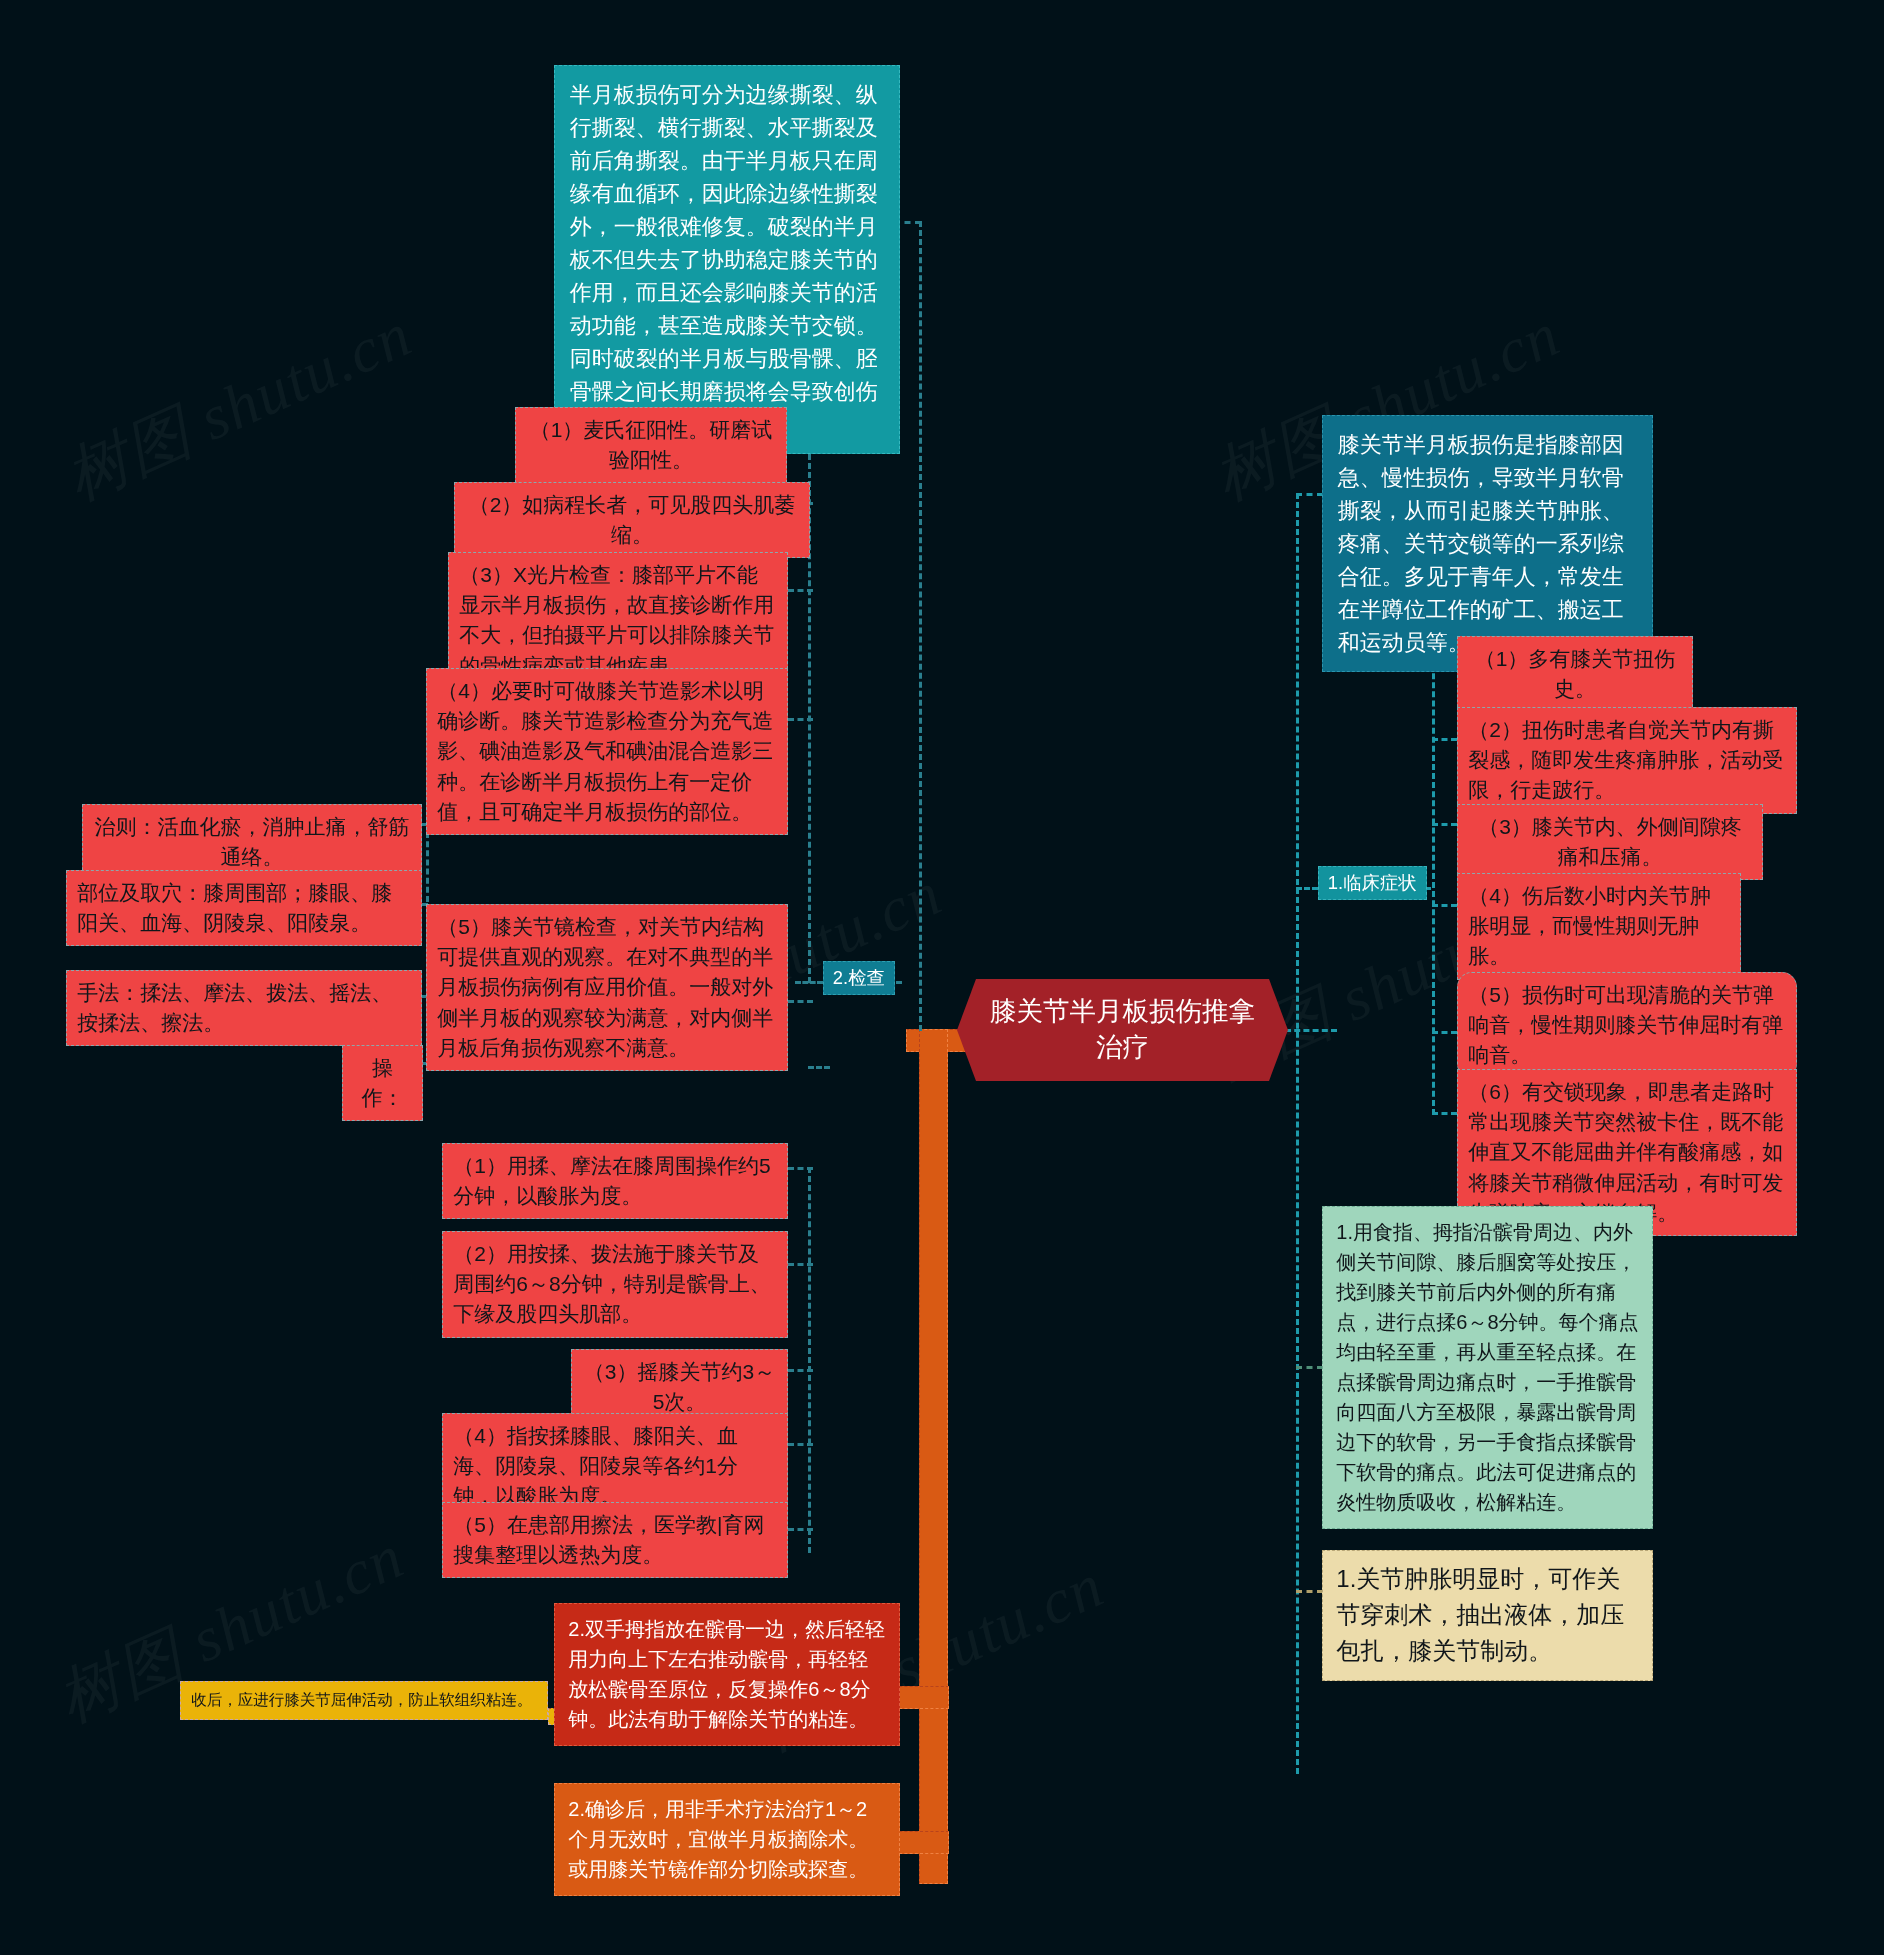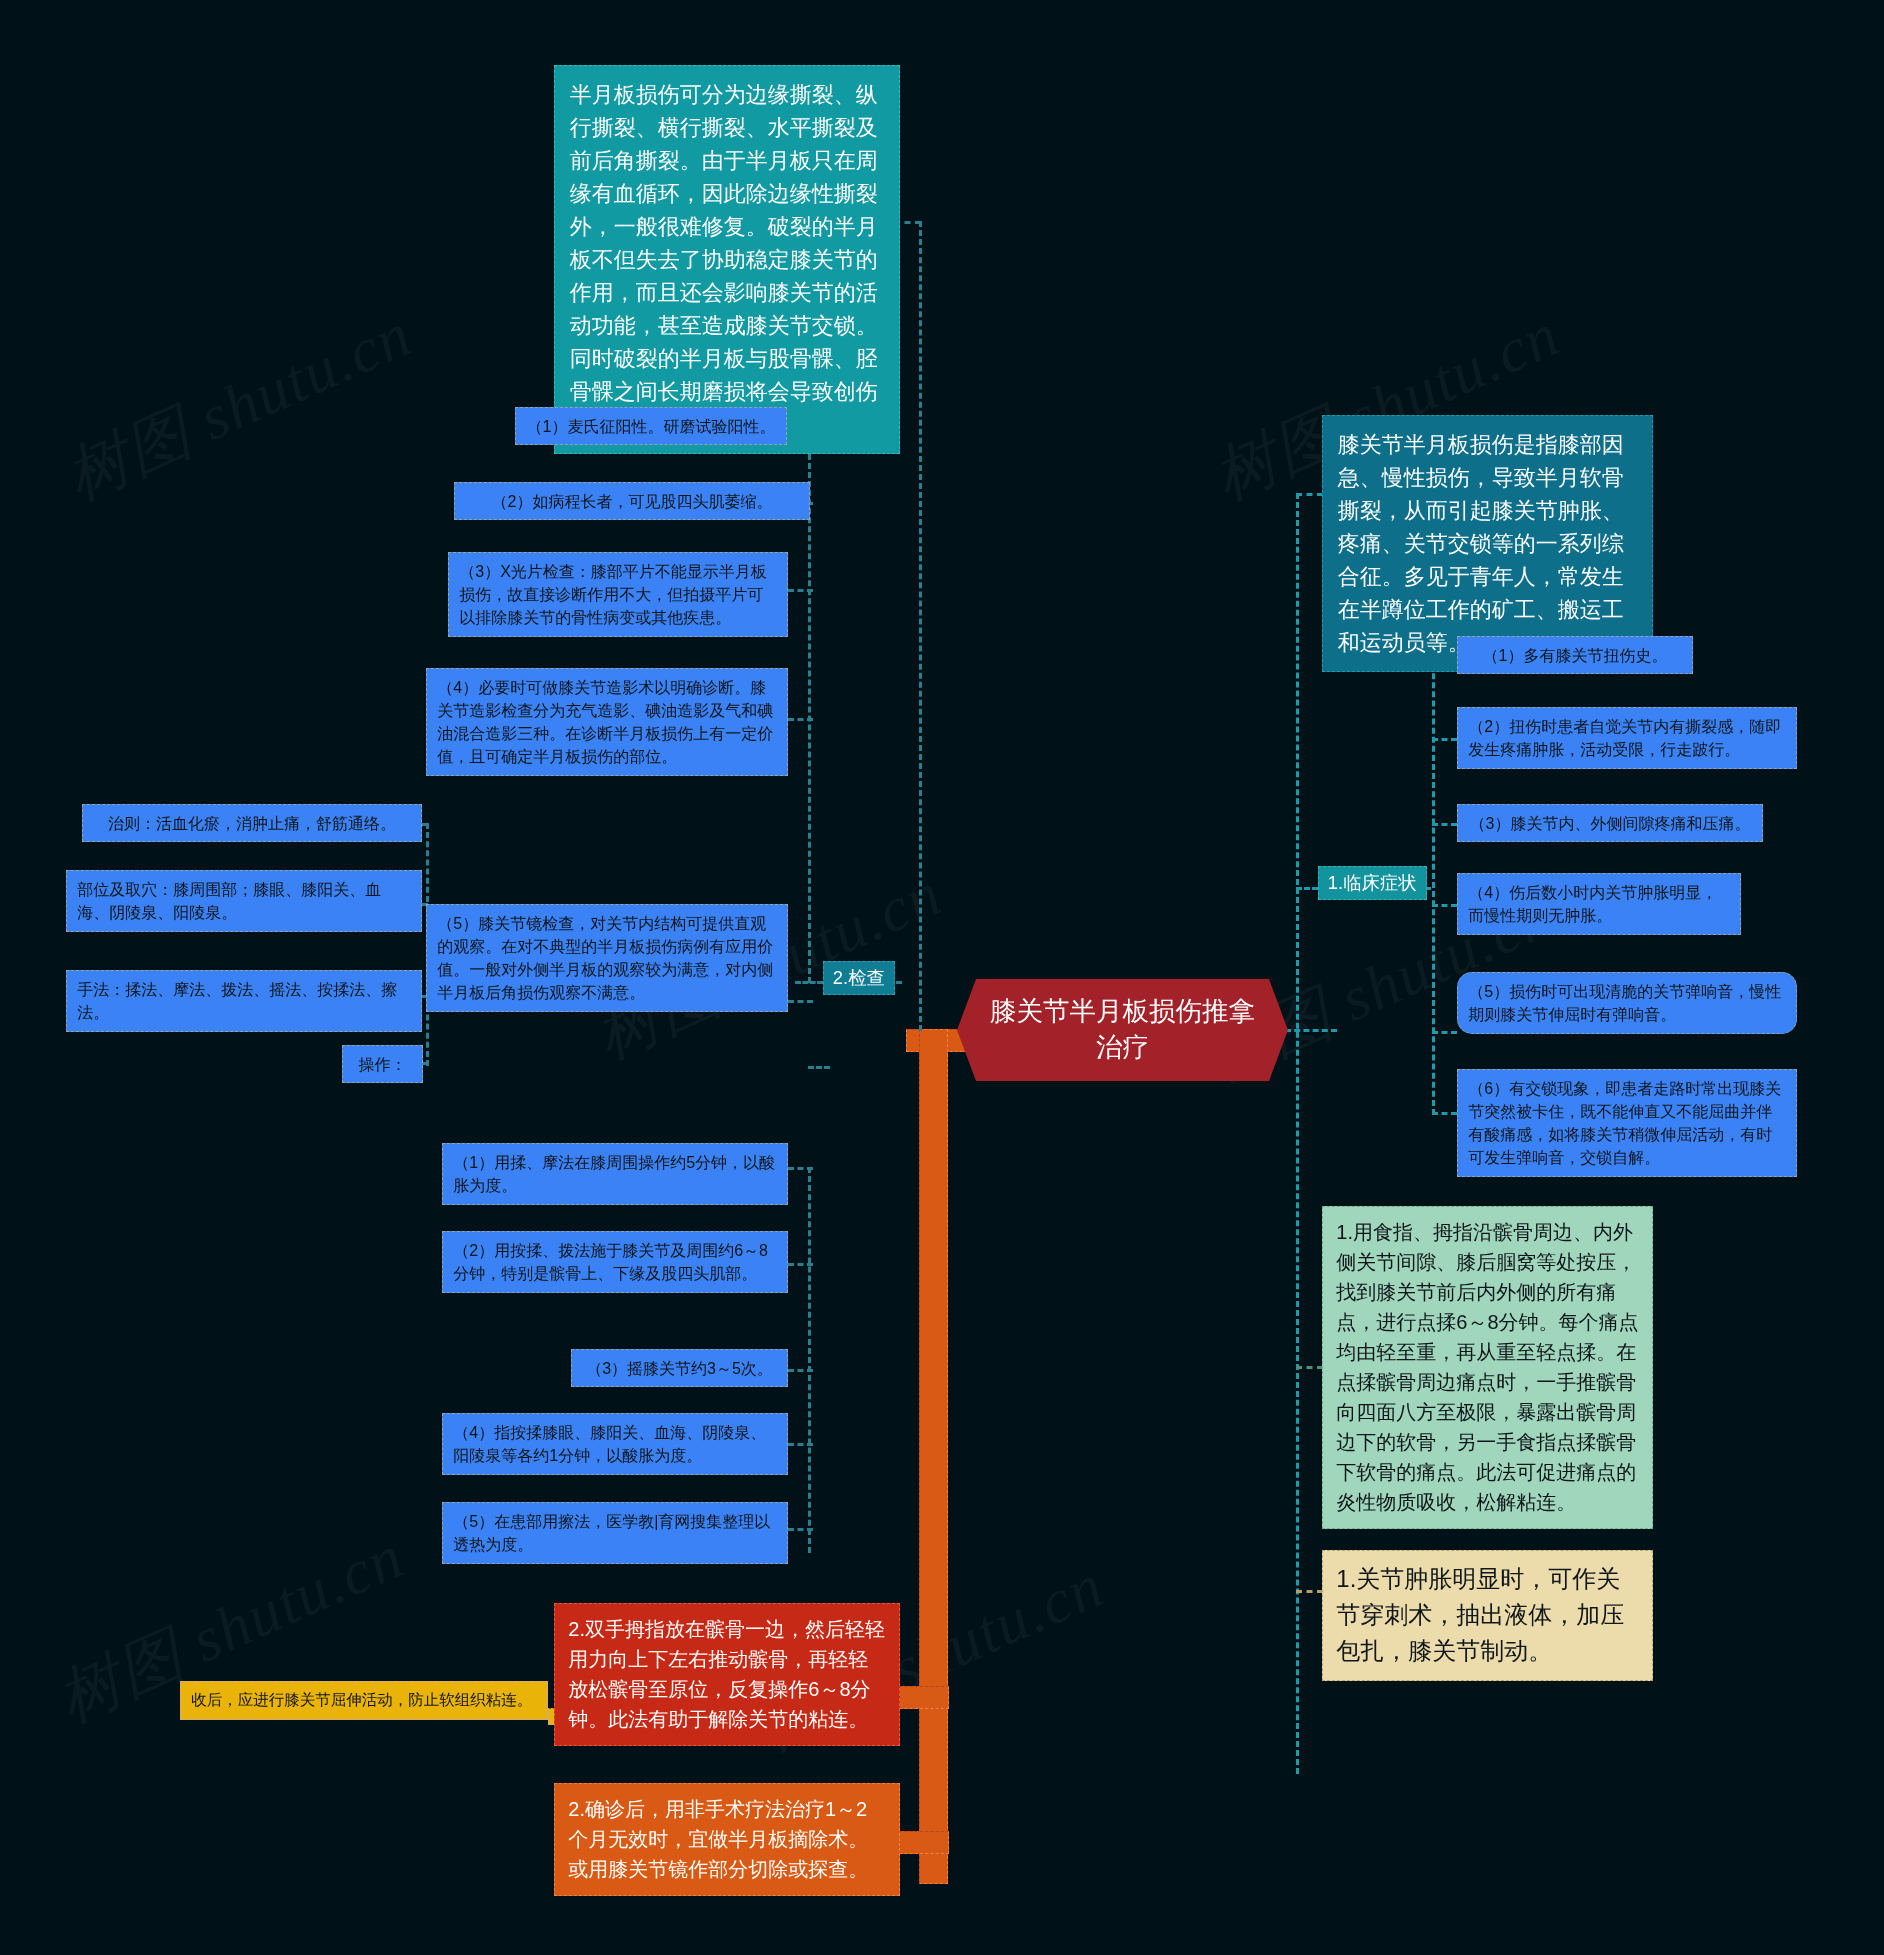--- a/index.html
+++ b/index.html
@@ -39,24 +39,24 @@
 
   
   .node{
     position:absolute;
     box-sizing:border-box;
     line-height:1.45;
     white-space:pre-wrap;
     word-break:break-all;
   }
   .pale{
-    background:#3b82f6;
+    background:#ef4444;
     color:#10161a;
     border:1.5px dashed #8fa6ab;
-    font-size:16px;
+    font-size:21px;
     padding:6.6px 10.3px;
   }
   .teal-dark{
     background:#0d6f8a;
     color:#ffffff;
     border:1.5px dashed #2a94ad;
     font-size:22px;
     padding:11.8px 14.7px;
     line-height:1.5;
   }

